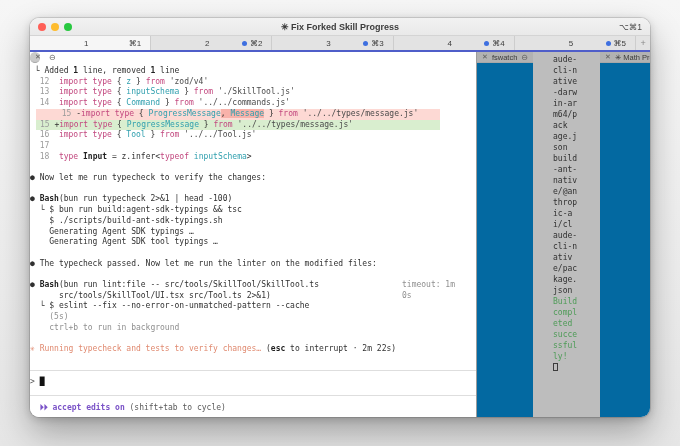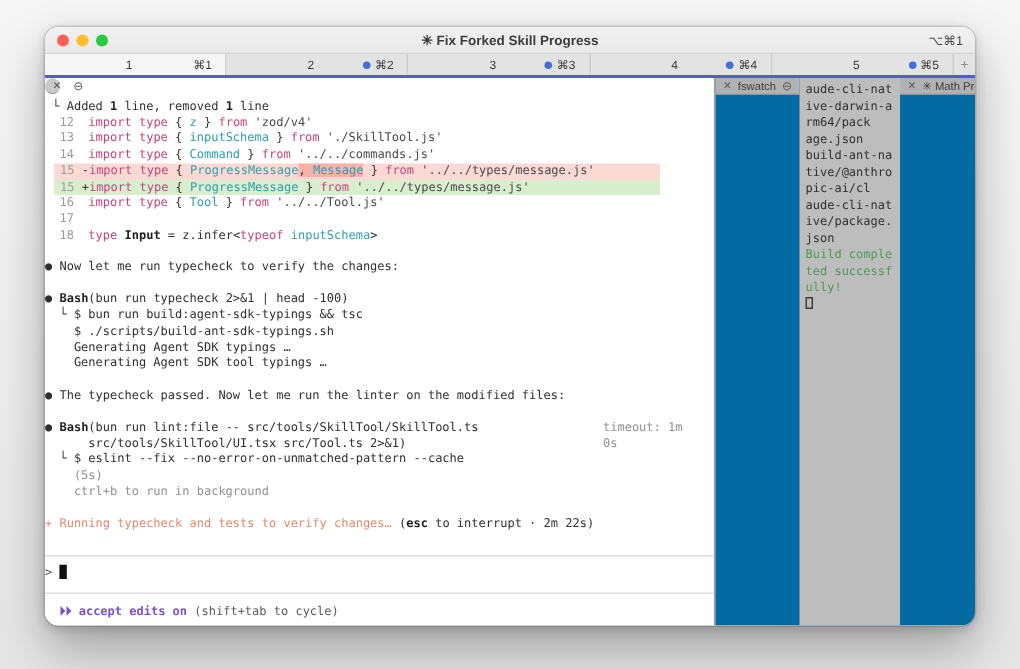--- a/index.html
+++ b/index.html
@@ -65,39 +65,39 @@
   
   .term {
     flex:1; padding:3px 0; overflow:hidden;
     font-family:"DejaVu Sans Mono", monospace;
     font-size:8px; line-height:10.7px; color:#303030;
     white-space:pre; position:relative;
   }
   .term-line { position:relative; min-height:10.7px; }
   .term-hr { border-top:1px solid #dedede; margin:4px -6px 3px -6px; height:0; }
   .term-gap { height:4px; }
-  .l-del { background:#fdd9d4; margin:0 36px 0 6px; padding-left:4px; }
+  .l-del { background:#fdd9d4; margin:0 36px 0 6px; padding-left:4px;text-align:center; }
   .l-add { background:#d9eecf; margin:0 36px 0 6px; padding-left:4px; }
   .l-prompt { padding:3px 0 4px 0; }
   .seg-right { position:absolute; right:16px; top:0; width:58px; text-align:left; }
   .s-def{color:#303030} .s-def2{color:#5a5a5a}
   .s-b{color:#1f1f1f;font-weight:bold}
   .s-num{color:#9b9b9b}
   .s-kw{color:#c2477e}
   .s-id{color:#2f9fae}
   .s-str{color:#4a4a4a}
   .s-dim{color:#8f8f8f}
   .s-salmon{color:#e08a70}
   .s-purple{color:#7a52c7;font-weight:bold}
   .s-green{color:#4e9b57}
   .s-cursor{color:#111}
   .s-delw{background:#f8b2aa}
   .s-hollow{display:inline-block;width:5px;height:8px;border:1px solid #3c3c3c;vertical-align:-1px;background:transparent;}
   
-  .fs-content { flex:0 0 67px; padding:2px 4px; font-family:"DejaVu Sans Mono", monospace; font-size:8px; line-height:11px; color:#222; white-space:pre-wrap; word-break:break-all; background:#bdbdbd; }
+  .fs-content { flex:0 0 67px; padding:2px 20px; font-family:"DejaVu Sans Mono", monospace; font-size:8px; line-height:11px; color:#222; white-space:pre-wrap; word-break:break-all; background:#bdbdbd; }
   .math-content { flex:1; padding:2px 4px; font-family:"DejaVu Sans Mono", monospace; font-size:8px; line-height:11px; color:#222; white-space:pre; background:#bdbdbd; }
 </style>
 </head>
 <body>
 
 <div class="window">
 
   <div class="titlebar">
     <div class="traffic">
       <span class="light red"></span>

